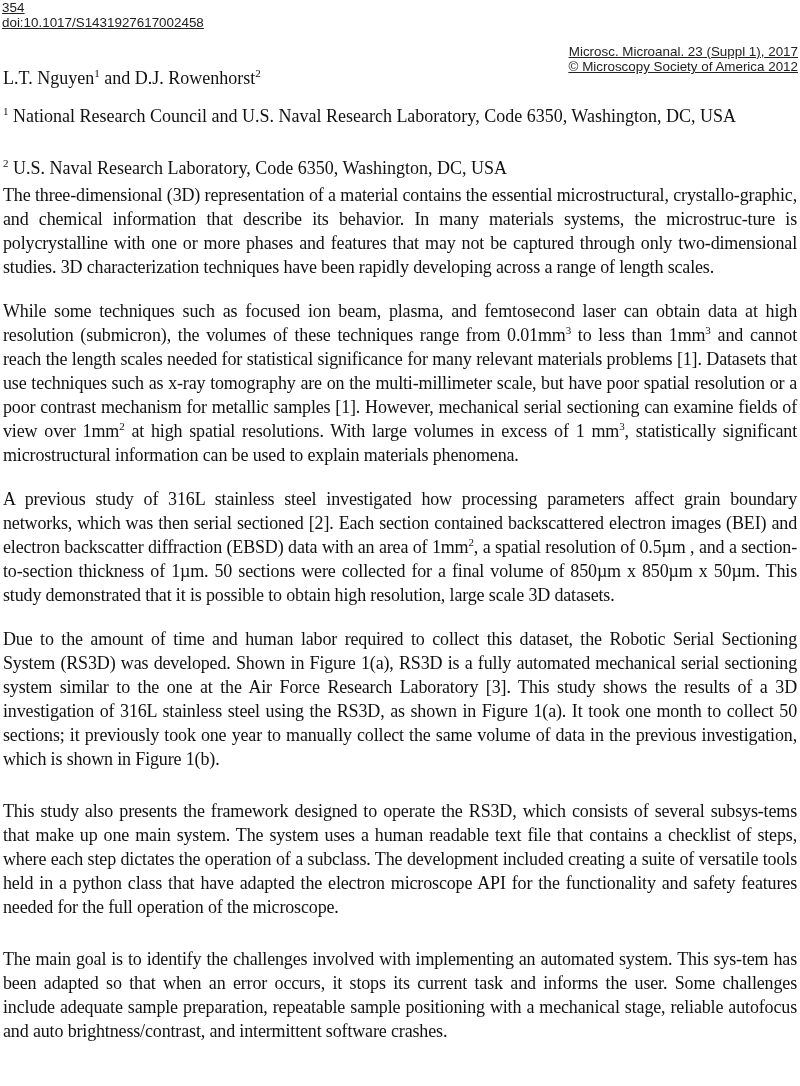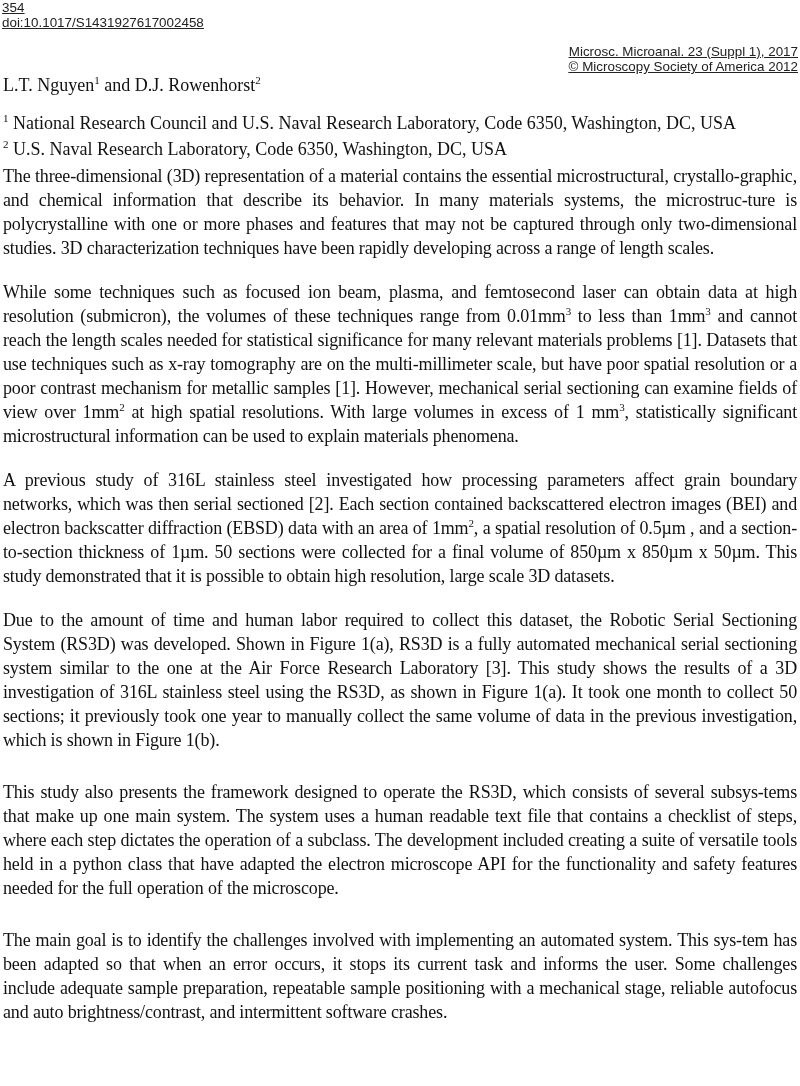--- a/index.html
+++ b/index.html
@@ -14,24 +14,24 @@
       font-size: 13.4px; line-height: 15px; color: #222;
     }
     .hdr .l { position: absolute; left: 2px; top: 0; }
     .hdr .r { position: absolute; right: 2px; top: 0; text-align: right; margin-top: 44px; }
     .hdr div { white-space: nowrap; text-decoration: underline; }
     .content { position: absolute; left: 3px; right: 3px; top: 64px; }
     h1 {
       margin: 0; font-weight: bold; font-size: 23.5px; line-height: 28px;
       letter-spacing: -0.2px;
     }
-    .authors { margin-top: 10px; font-size: 18px; line-height: 22px; }
+    .authors { margin-top: 3px; font-size: 18px; line-height: 22px; }
     .aff { font-size: 18px; line-height: 22px; }
     .aff1 { margin-top: 16px; }
-    .aff2 { margin-top: 4px; }
+    .aff2 { margin-top: 30px; }
     sup { font-size: 11px; vertical-align: 7px; line-height: 0; }
     p {
       margin: 0; font-size: 18px; line-height: 24px; text-align: justify;
       letter-spacing: -0.15px;
     }
     .p1 { margin-top: 4px; }
     .gap { margin-top: 20px; }
     .gap2 { margin-top: 28px; }
   </style>
 </head>

